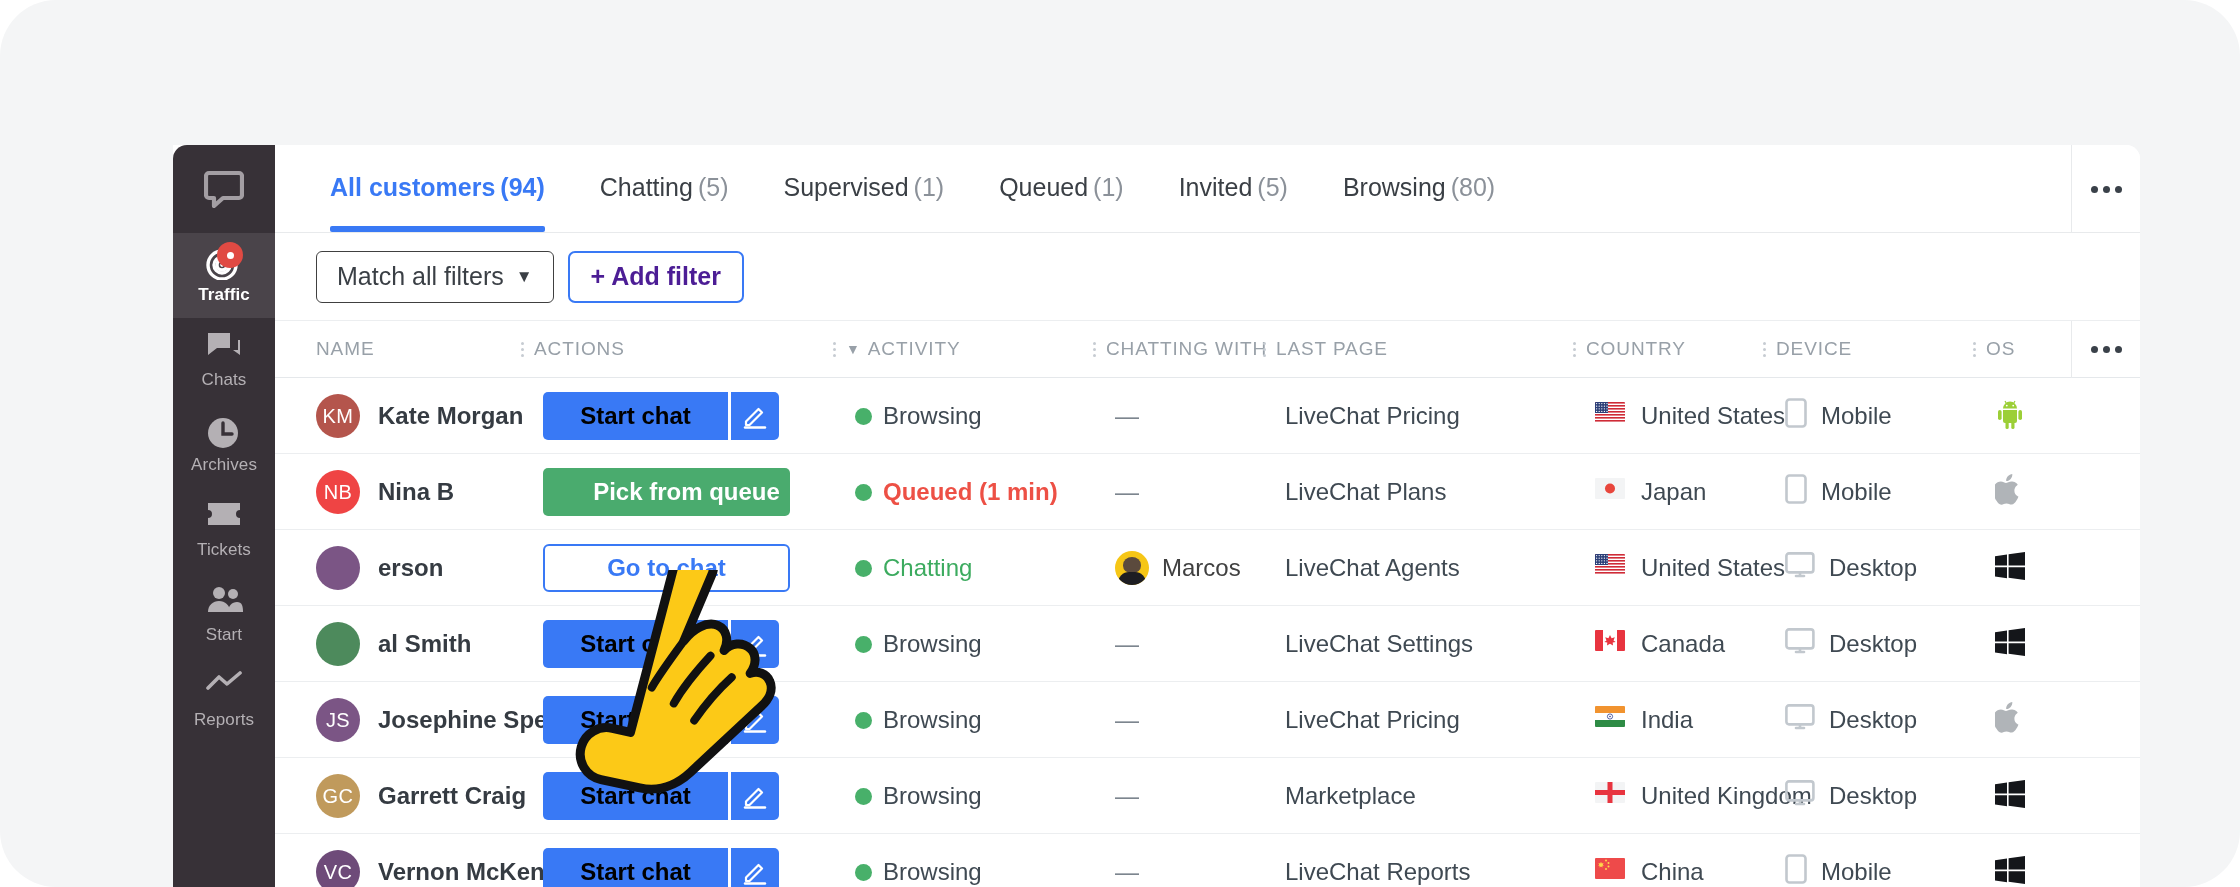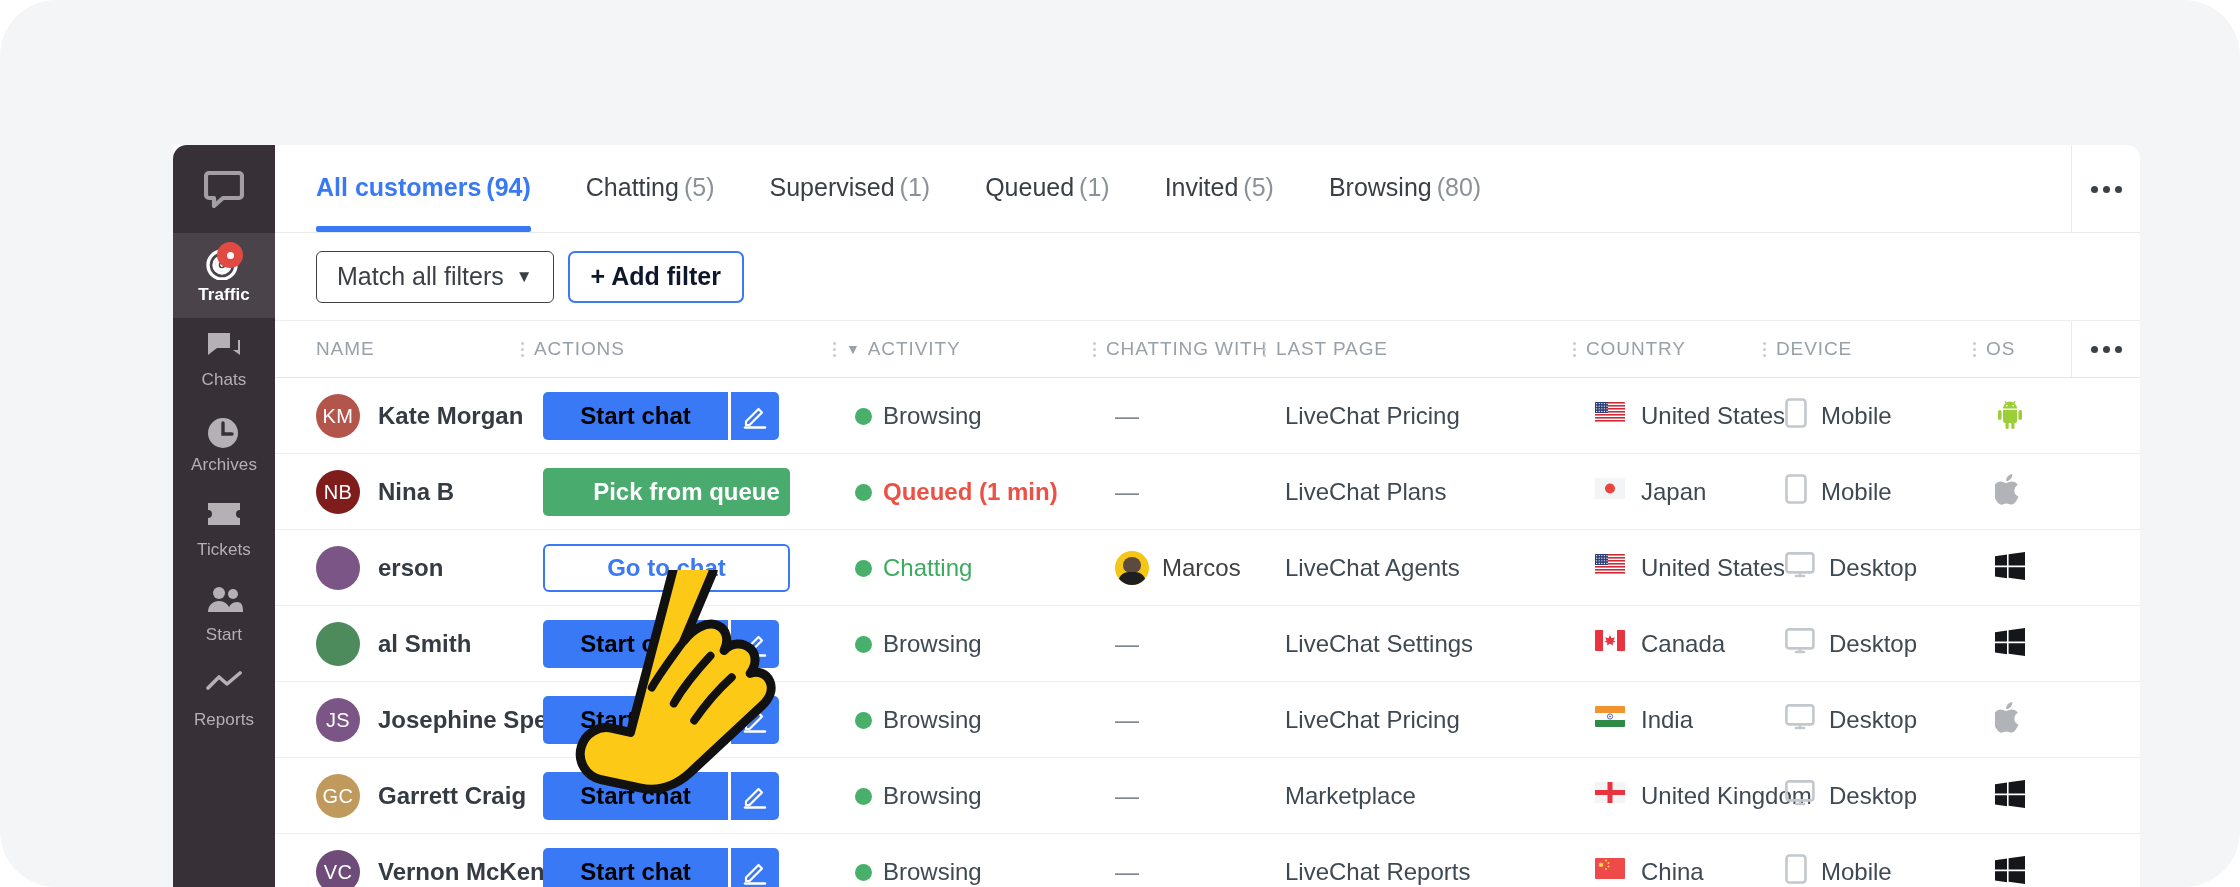--- a/index.html
+++ b/index.html
@@ -59,21 +59,21 @@
     position:absolute; left:102px; top:0; right:0; bottom:0;
     background:#fff;
   }
 
   
   #tabbar {
     height:88px; position:relative;
     border-bottom:1px solid #e8eaec;
     display:flex; align-items:flex-end;
   }
-  .tabs { display:flex; align-items:flex-end; height:100%; padding-left:41px; }
+  .tabs { display:flex; align-items:flex-end; height:100%; padding-left:55px; }
   .tab {
     position:relative; height:100%;
     display:flex; align-items:center;
     font-size:25px; color:#3a3f45; cursor:pointer;
     margin-right:55px; padding-bottom:2px;
     white-space:nowrap;
   }
   .tab .cnt { color:#8b9199; margin-left:5px; font-size:25px; }
   .tab.active { color:#3979f5; font-weight:bold; }
   .tab.active .cnt { color:#3979f5; font-weight:bold; }
@@ -97,21 +97,21 @@
   }
   .btn-filter {
     height:52px; padding:0 20px; border:1px solid #404040; border-radius:6px;
     background:#fff; display:flex; align-items:center; gap:12px;
     font-size:25px; color:#3a3f45; cursor:pointer;
   }
   .caret { font-size:17px; color:#3a3f45; line-height:1; }
   .btn-addfilter {
     height:52px; padding:0 21px; border:2px solid #3979f5; border-radius:7px;
     background:#fff; display:flex; align-items:center;
-    font-size:25px; color:#0f172a; font-weight:bold; cursor:pointer;
+    font-size:25px; color:#4c1d95; font-weight:bold; cursor:pointer;
   }
 
   
   #thead {
     height:57px; position:relative;
     border-bottom:1px solid #e5e8eb;
     display:flex; align-items:center;
   }
   .th {
     position:absolute; display:flex; align-items:center; gap:10px;
@@ -469,21 +469,21 @@
       <path d="M8 9.6a7 7 0 0 1 14 0z"></path>
                     <path d="M10 2l1.6 2.8M20 2l-1.6 2.8" stroke="#9ccf37" stroke-width="1.2"></path>
                   </g>
       <circle cx="11.8" cy="6.6" r="0.9" fill="#fff"></circle>
                   <circle cx="18.2" cy="6.6" r="0.9" fill="#fff"></circle>
                 </svg></span>
             </div>
           </div>
           <div class="row">
             <div class="cell" style="left:41px">
-      <span class="avatar" style="background:#7f1d1d">
+      <span class="avatar" style="background:#ef4444">
         <span>NB</span>
       </span>
       <span class="cust-name">Nina B</span>
     </div>
             <div class="cell" style="left:268px">
               <button class="btn-green">Pick from queue</button>
             </div>
             <div class="cell" style="left:580px">
       <span class="status st-queued">
         <span class="dot"></span>

